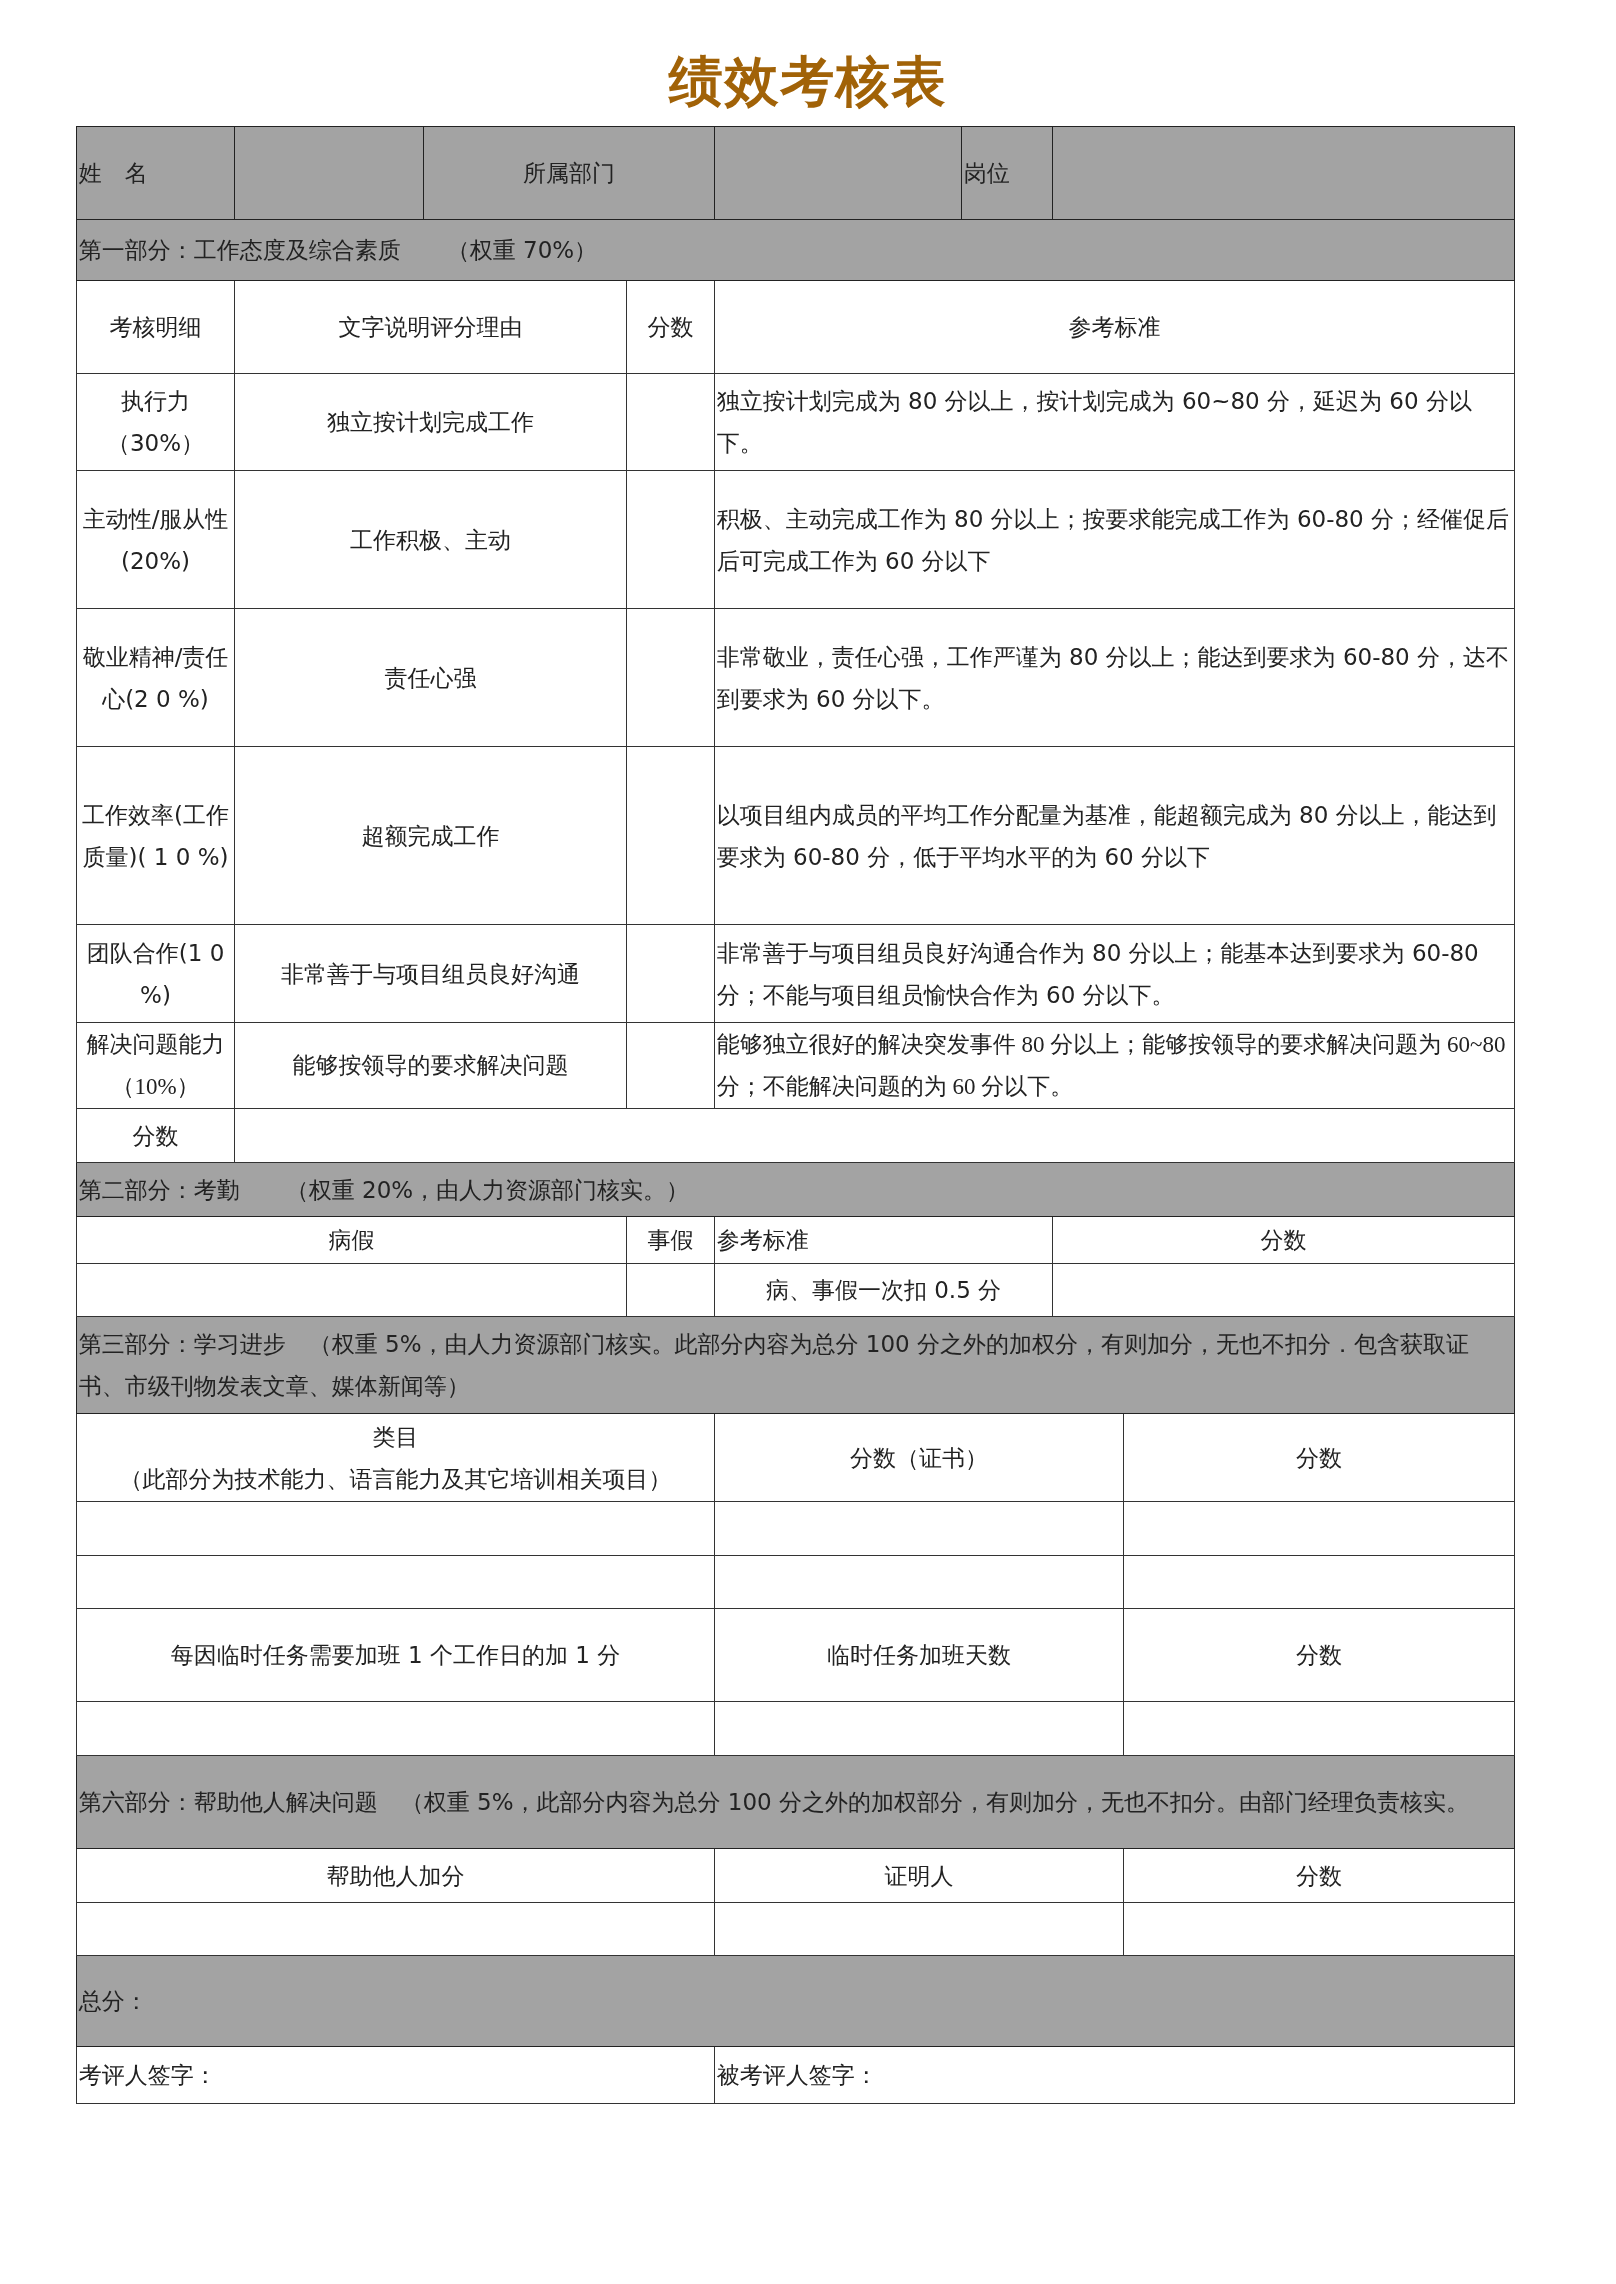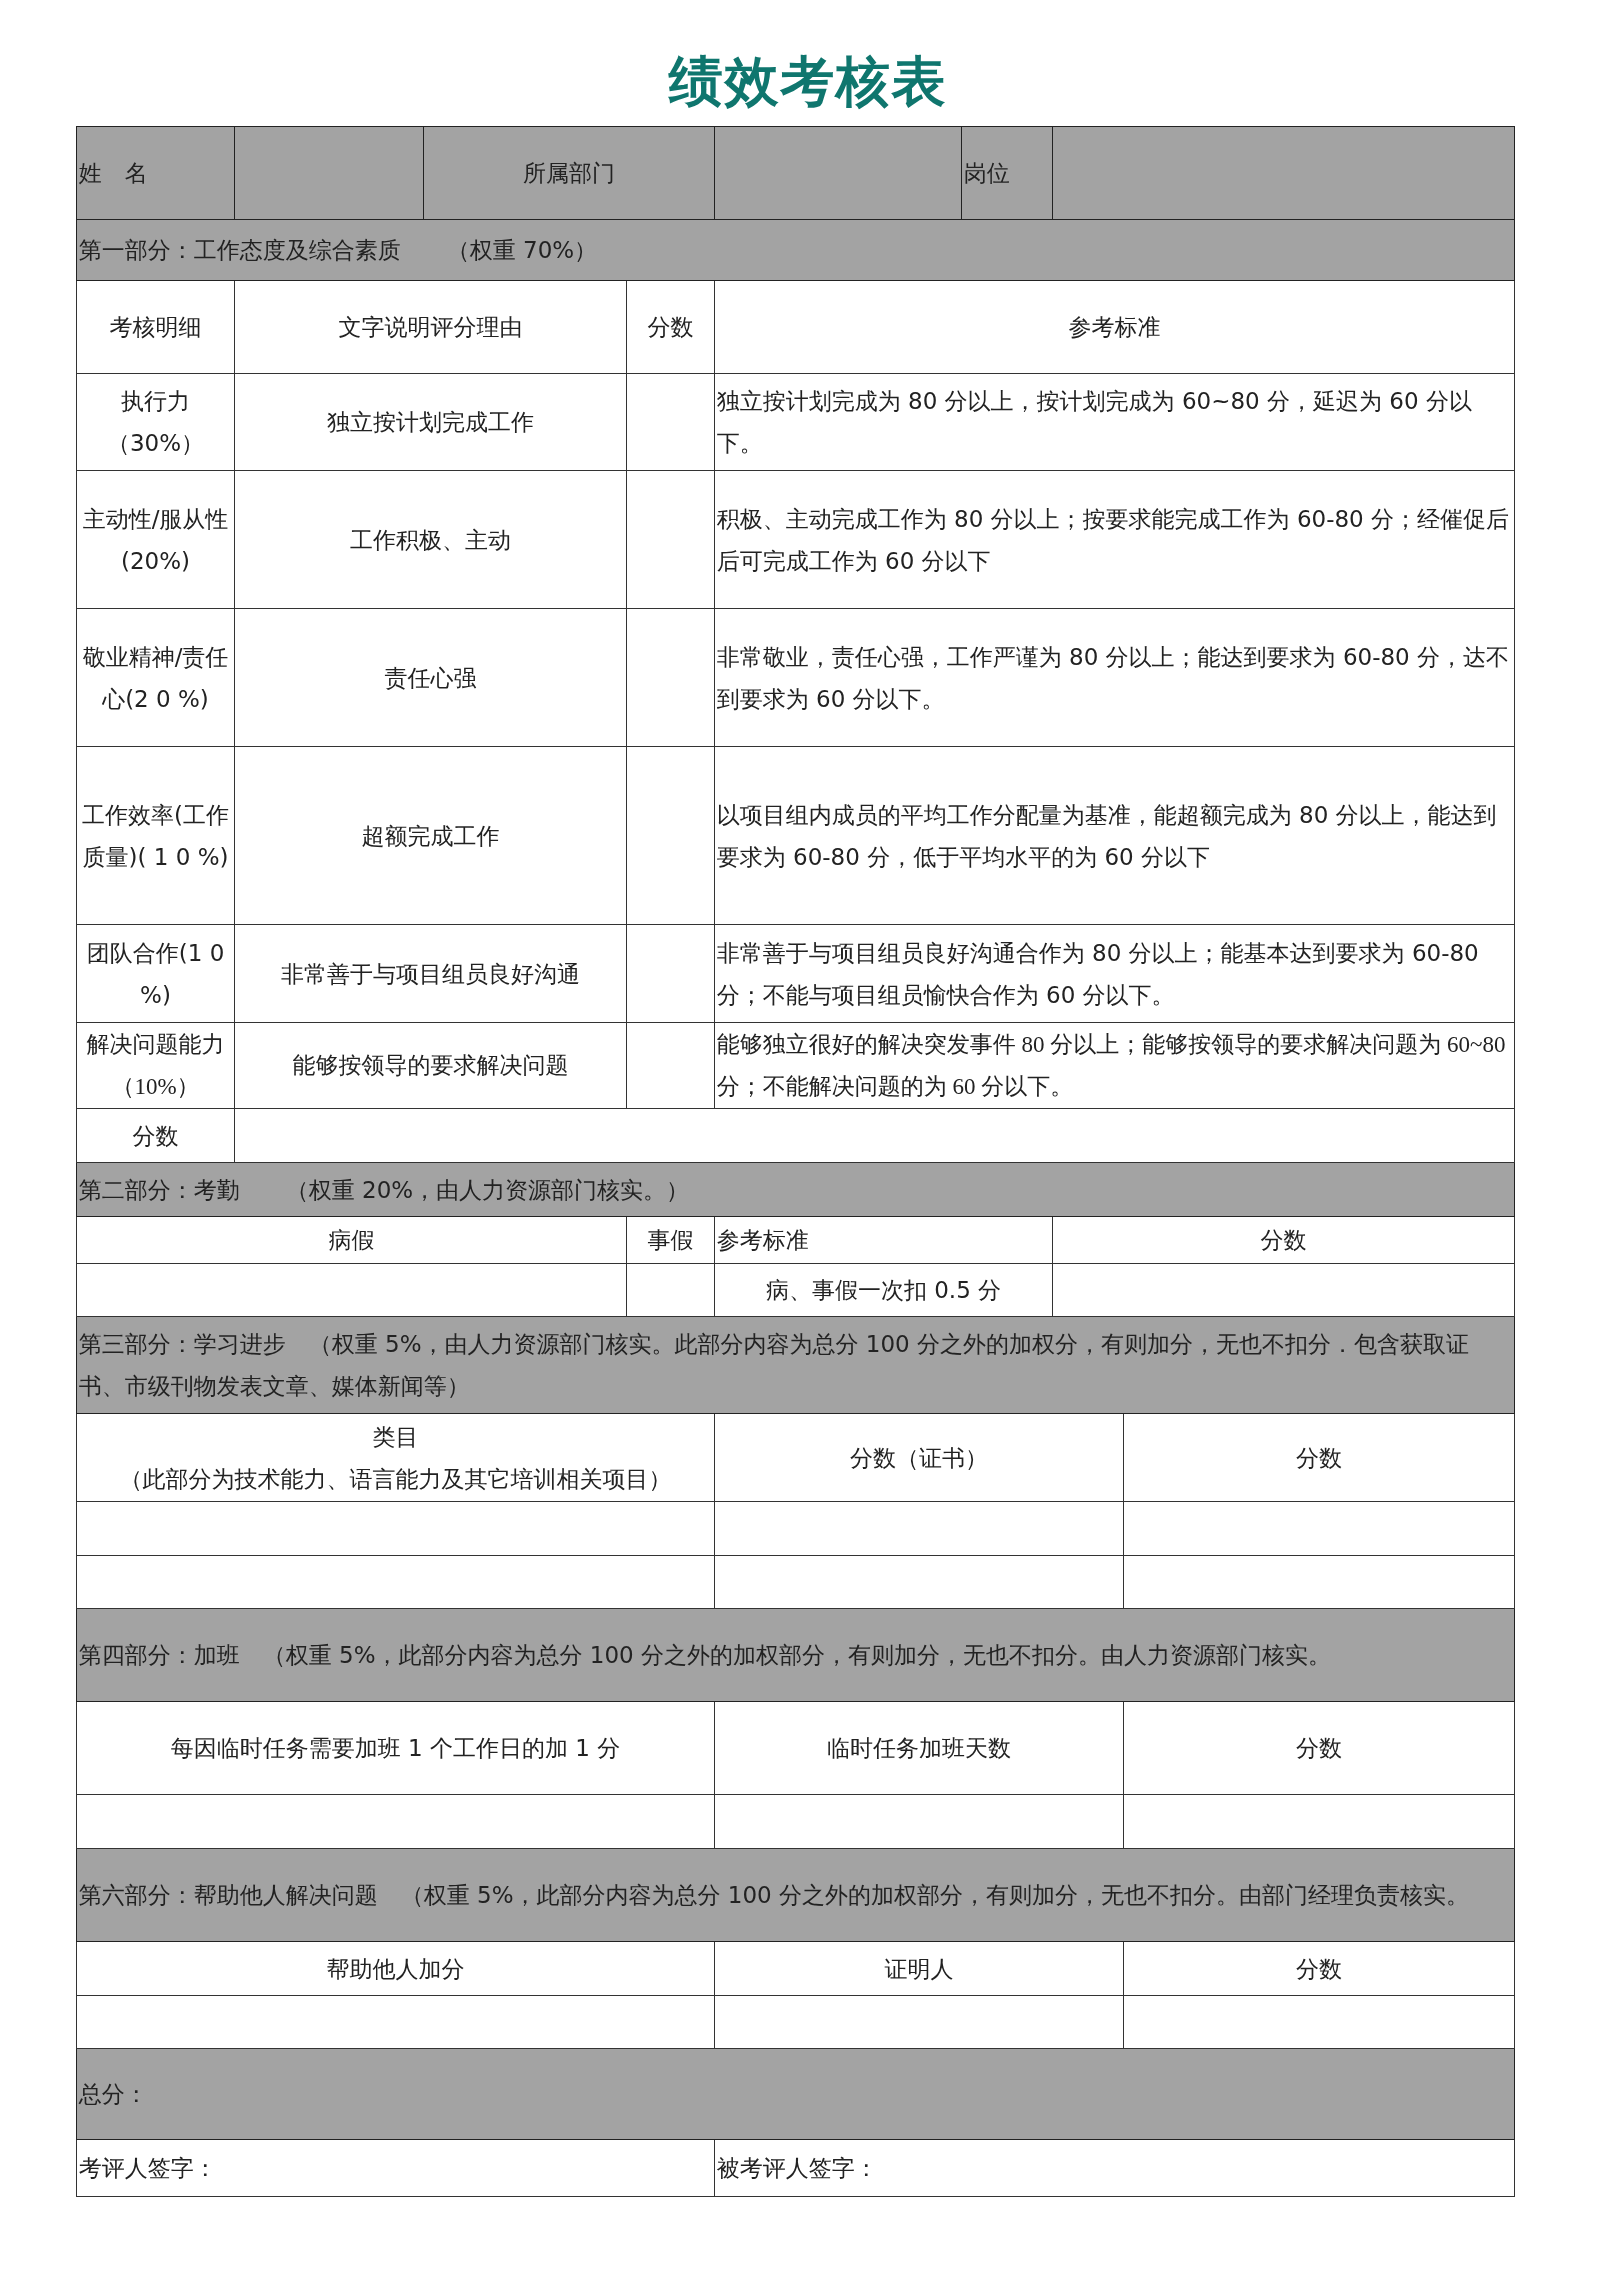--- a/index.html
+++ b/index.html
@@ -1,17 +1,17 @@
 <!DOCTYPE html>
 <html style="font-size:13.5px"><head>
 <meta charset="utf-8">
 <style>
   html, body { margin:0; padding:0; background:#ffffff; }
   body { width:1616px; height:2284px; position:relative; font-family:"DejaVu Sans","Liberation Sans",sans-serif; color:#222; }
-  .title { position:absolute; top:46px; left:0; width:1616px; text-align:center; font-size:54px; font-weight:bold; letter-spacing:1.7px; color:#0f766e; }
+  .title { position:absolute; top:46px; left:0; width:1616px; text-align:center; font-size:54px; font-weight:bold; letter-spacing:1.7px; color:#a16207; }
   .grid { position:absolute; left:76px; width:1438px; }
   table { border-collapse:collapse; width:100%; table-layout:fixed; }
   td { border:1.7px solid #333; font-size:23px; line-height:42px; padding:0 1.7px; vertical-align:middle; }
   .c { text-align:center; }
   .l { text-align:left; }
   .blue { background:#00b0ec; }
   .blue td { background:#a3a3a3; border-color:#222; }
 </style>
 </head>
 <body>
@@ -118,23 +118,20 @@
     <td colspan="4"></td>
     <td colspan="3"></td>
     <td></td>
   </tr>
   <tr style="height:53px;">
     <td colspan="4"></td>
     <td colspan="3"></td>
     <td></td>
   </tr>
 
-  <tr class="blue" style="height:93px;">
-    <td colspan="8" class="l">第四部分：加班　（权重 5%，此部分内容为总分 100 分之外的加权部分，有则加分，无也不扣分。由人力资源部门核实。</td>
-  </tr>
   <tr style="height:93px;">
     <td class="c" colspan="4">每因临时任务需要加班 1 个工作日的加 1 分</td>
     <td class="c" colspan="3">临时任务加班天数</td>
     <td class="c">分数</td>
   </tr>
   <tr style="height:54px;">
     <td colspan="4"></td>
     <td colspan="3"></td>
     <td></td>
   </tr>

